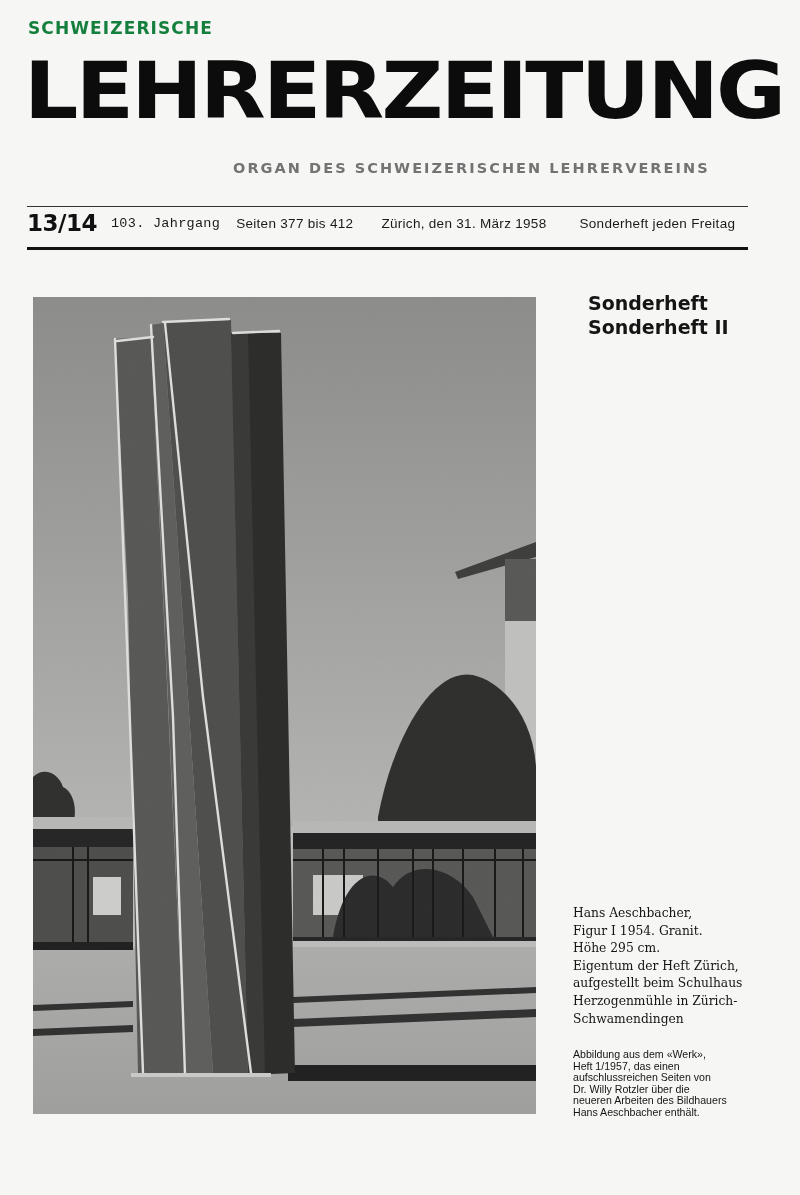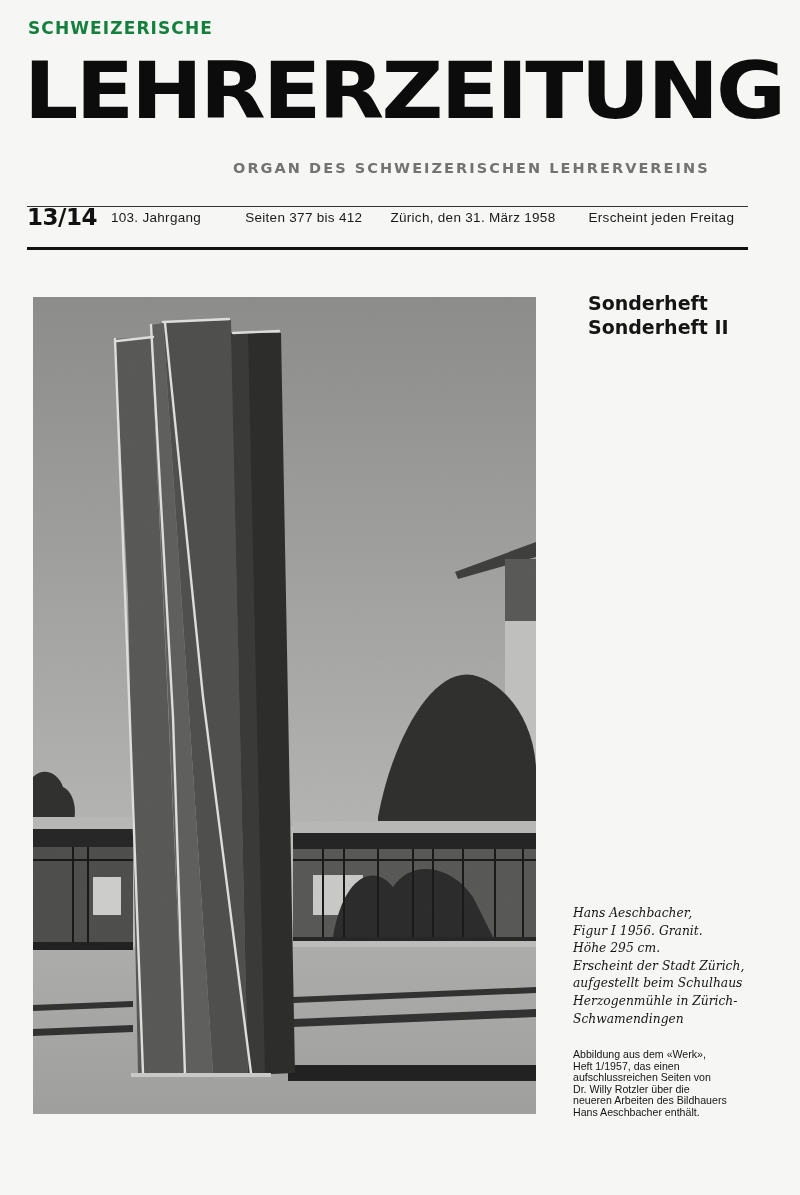--- a/index.html
+++ b/index.html
@@ -32,31 +32,31 @@
     left: 233px; top: 160px;
     font-family: "DejaVu Sans", sans-serif;
     font-weight: bold; font-size: 14.5px; letter-spacing: 2.05px;
     color: #737373; white-space: nowrap;
   }
 
   
   .rule-thin { left: 27px; width: 721px; top: 206px; height: 1px; background: #333; }
   .rule-thick { left: 27px; width: 721px; top: 247px; height: 3px; background: #111; }
   .info {
-    left: 27px; top: 200px; width: 721px; height: 34px;
+    left: 27px; top: 206px; width: 721px; height: 34px;
     display: flex; align-items: center;
     font-size: 13.5px; color: #1a1a1a; white-space: nowrap;
   }
   .issue {
     font-family: "DejaVu Sans", sans-serif;
     font-weight: bold; font-size: 23px; letter-spacing: -0.5px;
     margin-right: 14px; color: #111;
   }
   .info .cell { letter-spacing: 0.3px; }
-  .info .c1 { margin-right: 44px; }
+  .info .c1 { margin-right: 16px; font-family: Liberation Mono, monospace; }
   .info .c2 { margin-right: 28px; }
   .info .c3 { margin-right: 33px; }
 
   
   .photo {
     left: 33px; top: 297px; width: 503px; height: 817px;
     background: linear-gradient(180deg, #8c8c8a 0%, #9d9d9b 25%, #b4b4b2 55%, #c2c2c0 62%);
     overflow: hidden;
   }
   .photo svg { display: block; }
@@ -66,21 +66,21 @@
     left: 588px; top: 291px;
     font-family: "DejaVu Sans", sans-serif;
     font-weight: bold; font-size: 19px; line-height: 24px;
     color: #151515;
   }
 
   
   .caption {
     left: 573px; top: 905px;
     font-family: "DejaVu Serif", "Liberation Serif", serif;
-    font-style: italic; font-size: 12.3px; line-height: 17.6px;
+    font-size: 12.3px; line-height: 17.6px;
     color: #151515;
   }
   .credit {
     left: 573px; top: 1049px;
     font-family: Liberation Sans, sans-serif;
     font-size: 10.6px; line-height: 11.6px;
     color: #151515;
   }
   .line { display: block; white-space: nowrap; }
 </style>
@@ -90,21 +90,21 @@
 <div class="abs kicker">SCHWEIZERISCHE</div>
 <div class="abs title">LEHRERZEITUNG</div>
 <div class="abs subtitle">ORGAN DES SCHWEIZERISCHEN LEHRERVEREINS</div>
 
 <div class="abs rule-thin"></div>
 <div class="abs info">
   <span class="issue">13/14</span>
   <span class="cell c1">103. Jahrgang</span>
   <span class="cell c2">Seiten 377 bis 412</span>
   <span class="cell c3">Zürich, den 31. März 1958</span>
-  <span class="cell">Erscheint jeden Freitag</span>
+  <span class="cell">Sonderheft jeden Freitag</span>
 </div>
 <div class="abs rule-thick"></div>
 
 <div class="abs photo">
   <svg width="503" height="817" viewBox="0 0 503 817">
     <defs>
       <filter id="grain" x="0" y="0" width="100%" height="100%">
         <feTurbulence type="fractalNoise" baseFrequency="0.9" numOctaves="2" seed="3" result="n"></feTurbulence>
         <feColorMatrix type="saturate" values="0"></feColorMatrix>
         <feComponentTransfer>
@@ -195,23 +195,23 @@
   </svg>
 </div>
 
 <div class="abs special">
   <span class="line">Sonderheft</span>
   <span class="line">Sonderheft II</span>
 </div>
 
 <div class="abs caption">
   <span class="line">Hans Aeschbacher,</span>
-  <span class="line">Figur I 1956. Granit.</span>
+  <span class="line">Figur I 1954. Granit.</span>
   <span class="line">Höhe 295 cm.</span>
-  <span class="line">Erscheint der Stadt Zürich,</span>
+  <span class="line">Eigentum der Heft Zürich,</span>
   <span class="line">aufgestellt beim Schulhaus</span>
   <span class="line">Herzogenmühle in Zürich-</span>
   <span class="line">Schwamendingen</span>
 </div>
 
 <div class="abs credit">
   <span class="line">Abbildung aus dem «Werk»,</span>
   <span class="line">Heft 1/1957, das einen</span>
   <span class="line">aufschlussreichen Seiten von</span>
   <span class="line">Dr. Willy Rotzler über die</span>

